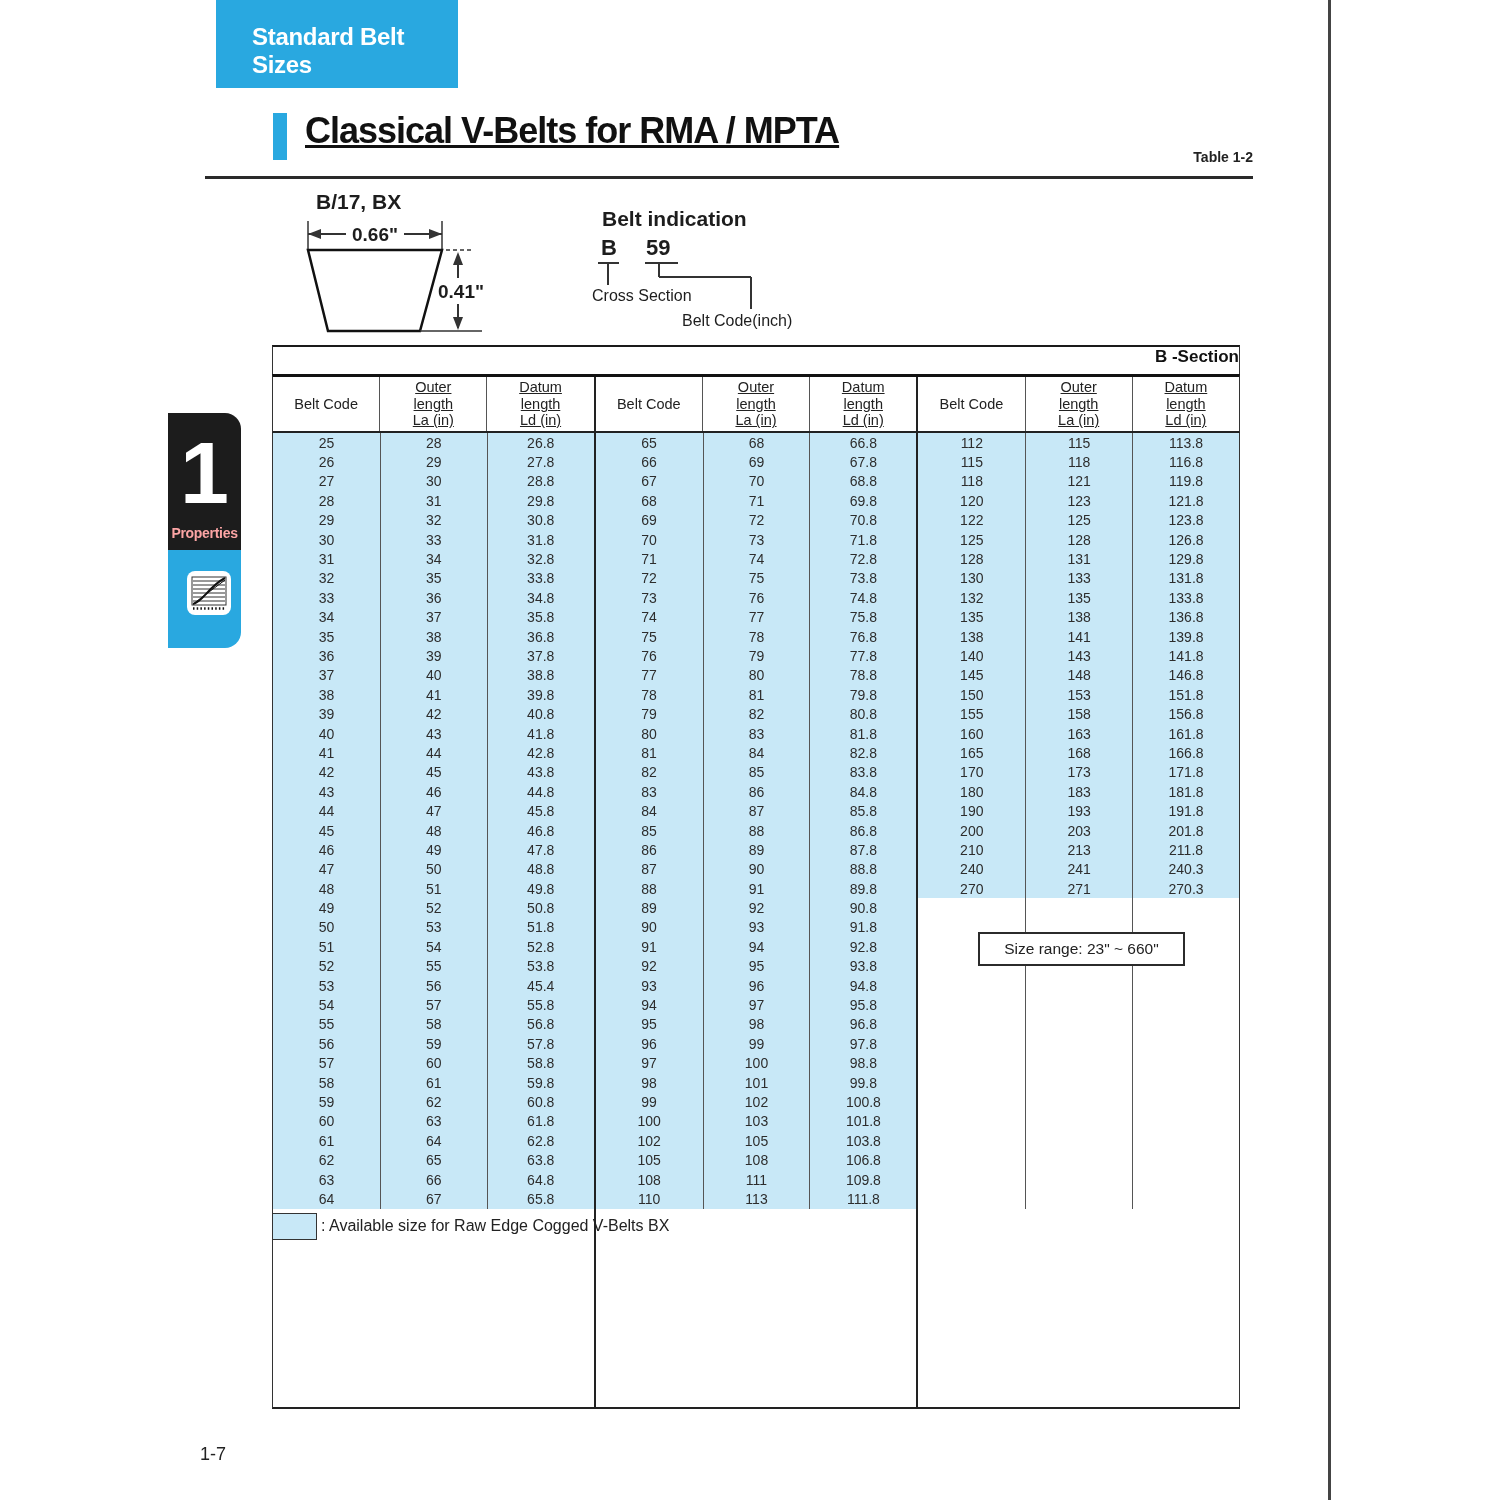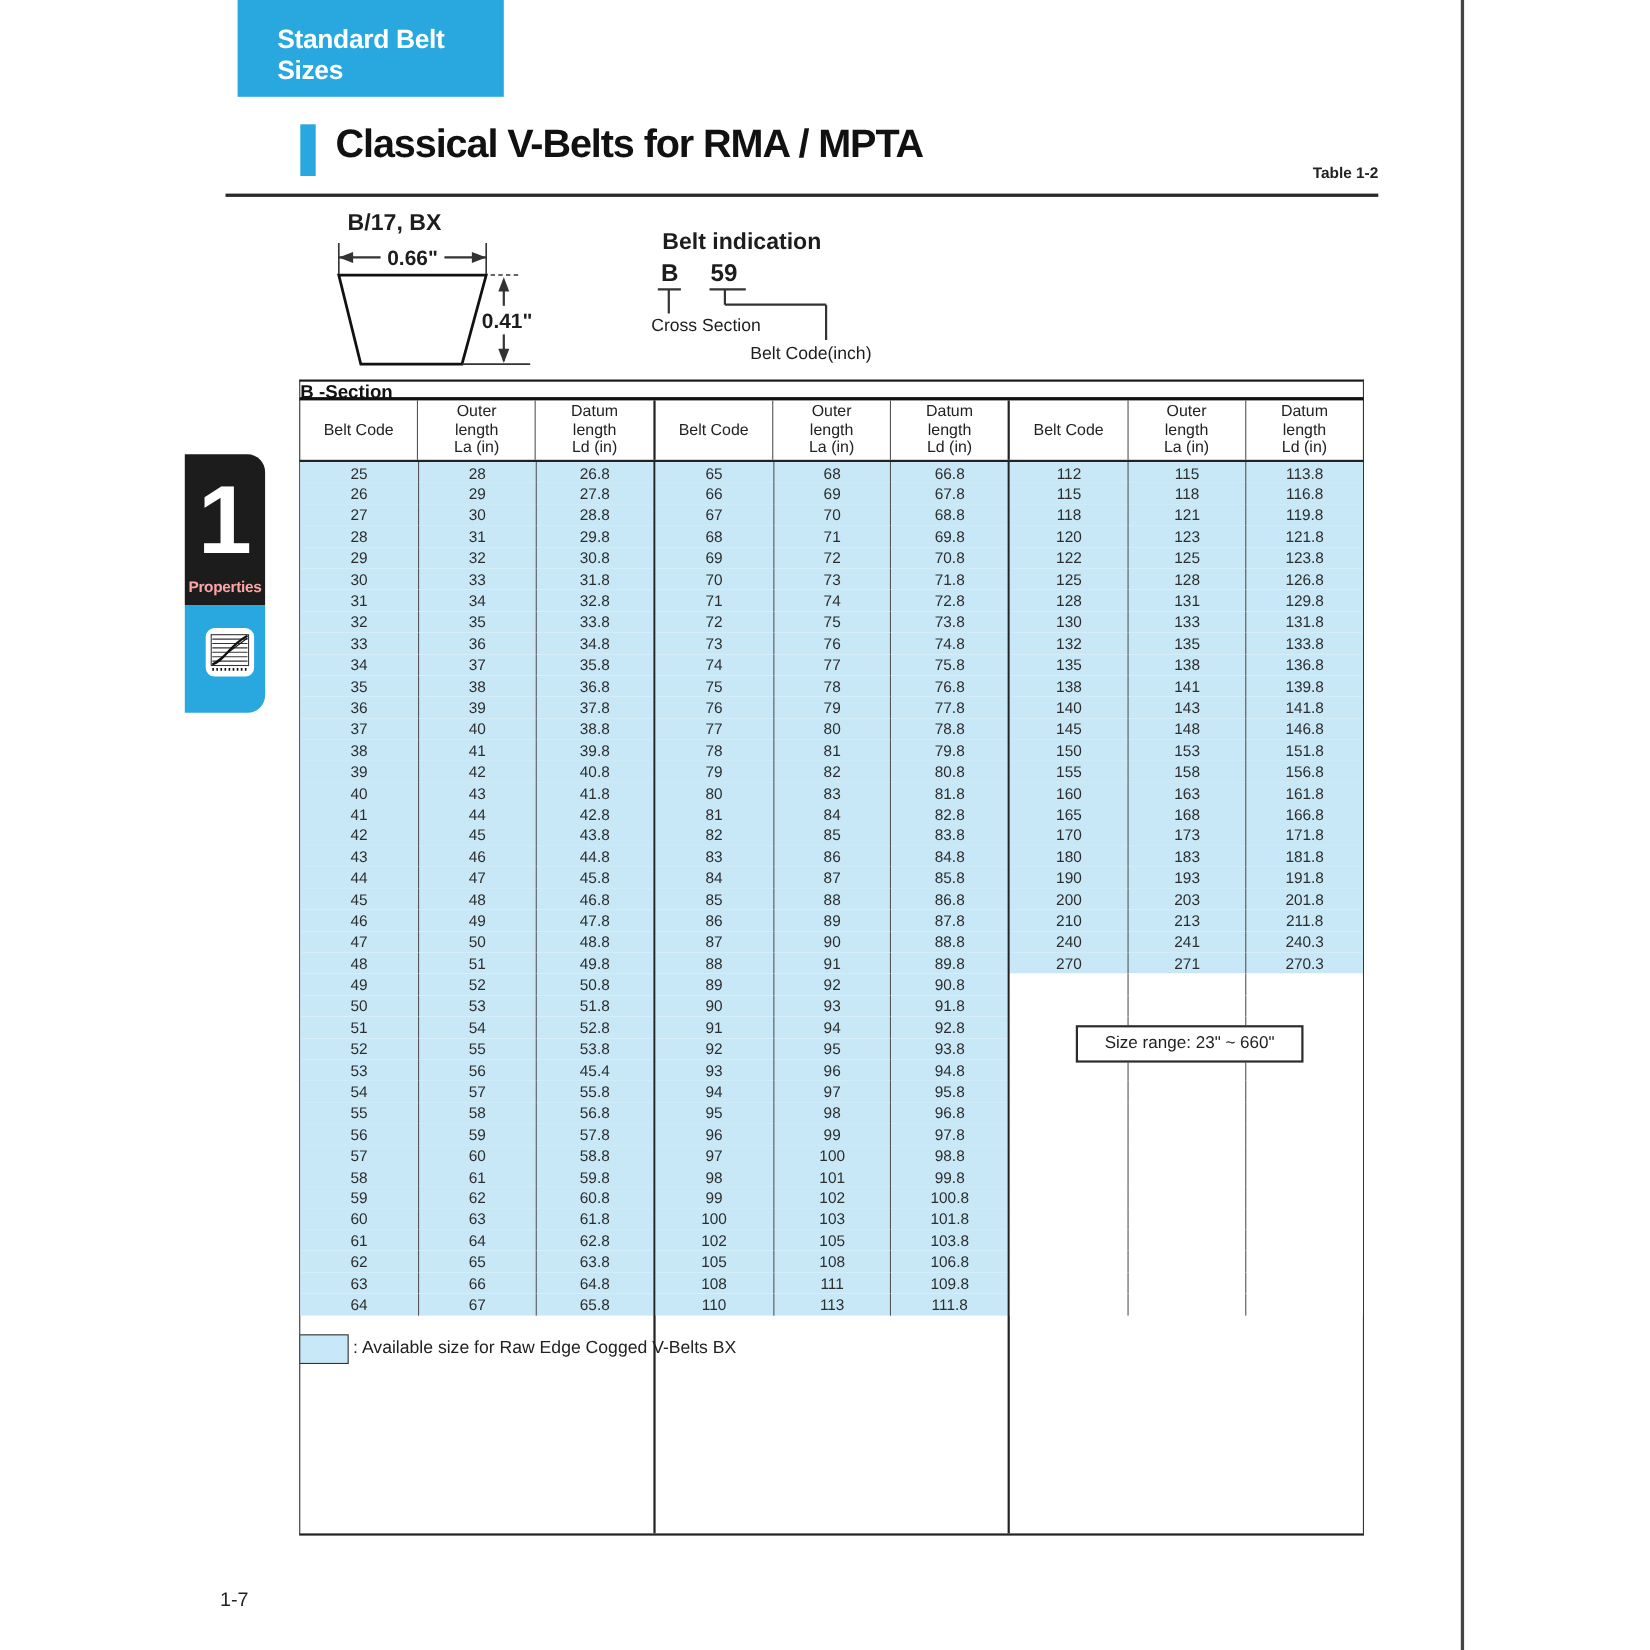--- a/index.html
+++ b/index.html
@@ -9,49 +9,49 @@
 
   
   .top-tab { position:absolute; left:168px; top:0; width:242px; height:88px; background:#29A8E0;margin-left:48px; }
   .top-tab span { position:absolute; left:36px; bottom:9px; font-size:24px; font-weight:bold; color:#fff; letter-spacing:-0.3px; }
 
   
   .page-edge { position:absolute; left:1328px; top:0; width:3px; height:1500px; background:#444; }
 
   
   .accent-bar { position:absolute; left:273px; top:113px; width:14px; height:47px; background:#29A8E0; }
-  .page-title { position:absolute; left:305px; top:110px; font-size:36px; font-weight:bold; color:#111; letter-spacing:-1px; }
+  .page-title { position:absolute; left:305px; top:110px; font-size:36px; font-weight:bold; color:#111; letter-spacing:-1px;text-decoration:underline; }
   .table-label { position:absolute; left:1000px; top:149px; width:253px; text-align:right; font-size:14px; font-weight:bold; color:#222; }
   .title-rule { position:absolute; left:205px; top:176px; width:1048px; height:3px; background:#2a2a2a; }
 
   .diagram-svg { position:absolute; }
   svg text { fill:#1d1d1d; }
 
   
   .chap-black { position:absolute; left:168px; top:413px; width:73px; height:137px; background:#1c1c1c;
                 border-radius:0 16px 0 0; display:flex; flex-direction:column; align-items:center; }
   .chap-num { color:#fff; font-size:88px; font-weight:bold; line-height:1; margin-top:16px; }
   .chap-label { color:#fca5a5; font-size:14px; font-weight:bold; margin-top:auto; margin-bottom:9px; letter-spacing:-0.3px; }
   .chap-cyan { position:absolute; left:168px; top:550px; width:73px; height:98px; background:#29A8E0; border-radius:0 0 16px 0; }
   .prop-icon { position:absolute; left:19px; top:21px; width:44px; height:44px; background:#fff; border-radius:8px;
                display:flex; align-items:center; justify-content:center; }
 
   
   .belt-table { position:absolute; left:272px; top:345px; width:968px; }
-  .bsec-band { height:16px; border-top:2.5px solid #1a1a1a; border-left:1.5px solid #333; border-right:1.5px solid #333;
-               text-align:left; font-size:17px; font-weight:bold; color:#111; line-height:19px; background:#fff; }
+  .bsec-band { height:29px; border-top:2.5px solid #1a1a1a; border-left:1.5px solid #333; border-right:1.5px solid #333;
+               text-align:right; font-size:17px; font-weight:bold; color:#111; line-height:19px; background:#fff; }
   .thead { display:flex; height:59px; border-top:3px solid #111; border-left:1.5px solid #333; border-right:1.5px solid #333;
            border-bottom:2px solid #222; background:#fff; }
   .tbody { display:flex; height:976px; border-left:1.5px solid #333; border-right:1.5px solid #333; border-bottom:2.5px solid #222; }
   .grp { flex:1 1 0; min-width:0; }
   .grp + .grp { border-left:2px solid #222; }
   .hgrp { display:flex; }
   .hc { flex:1 1 0; display:flex; align-items:center; justify-content:center; text-align:center;
         font-size:14.5px; color:#222; line-height:1.14; white-space:pre-line; }
-  .hc.csep { border-left:1px solid #555; }
+  .hc.csep { border-left:1px solid #555;text-decoration:underline; }
   .dgrp { display:grid; grid-template-columns:repeat(3,1fr); grid-auto-rows:19.4px; height:100%; }
   .dc { display:flex; align-items:center; justify-content:center; font-size:14px; color:#2d2d2d; background:#C8E8F7; }
   .dc.csep { border-left:1px solid #555; }
   .dc.empty { background:#fff; }
   .size-range-box { position:absolute; left:706px; top:587px; width:207px; height:34px; background:#fff;
                     border:2px solid #2b2b2b; display:flex; align-items:center; justify-content:center;
                     font-size:15.5px; color:#222; z-index:2; }
 
   
   .legend-swatch { position:absolute; left:272px; top:1213px; width:45px; height:27px; background:#C8E8F7; border:1.5px solid #333; }

